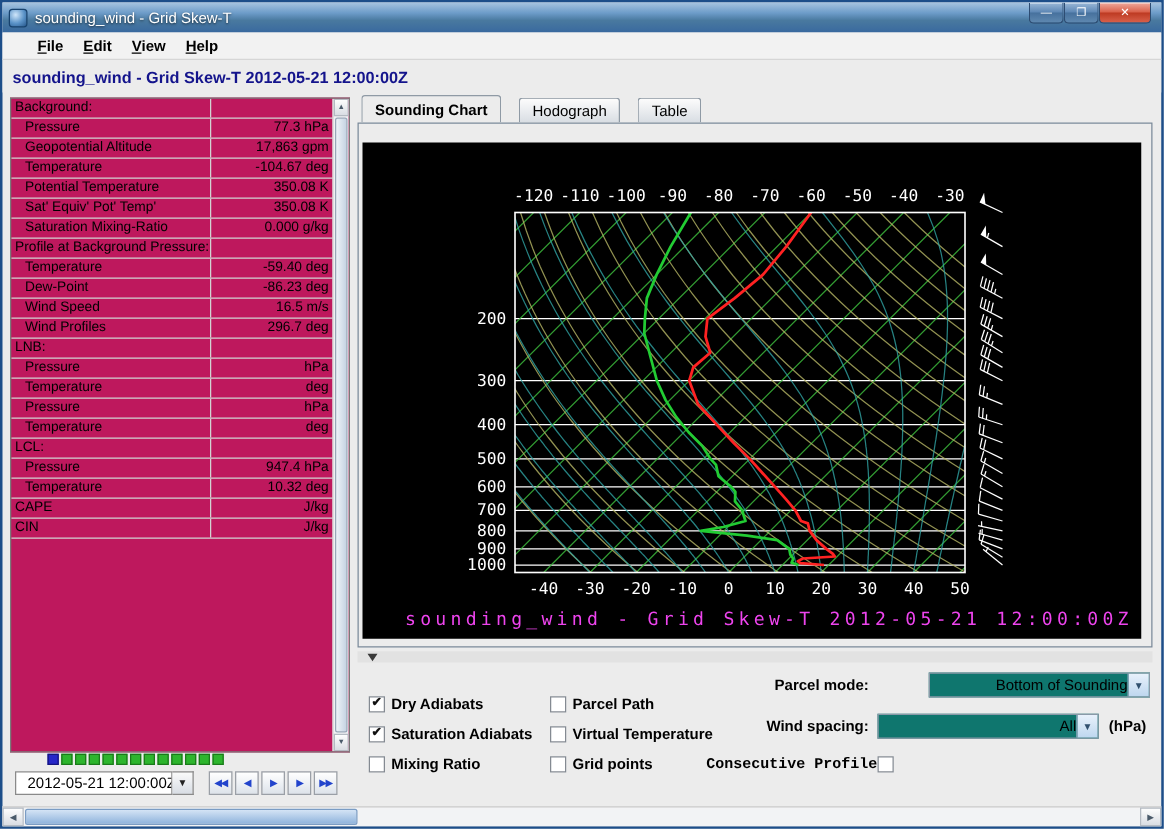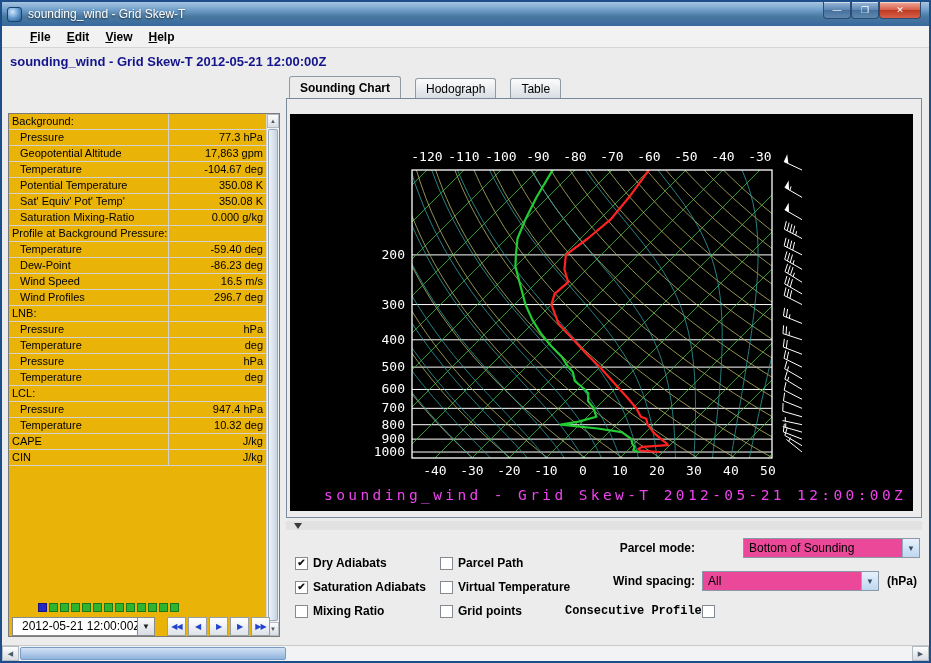--- a/index.html
+++ b/index.html
@@ -22,22 +22,22 @@
   
   .menubar { position:absolute; top:24px; left:0; right:0; height:22px; background:#f2f2f2;
     border-bottom:1px solid #d6d6d6; display:flex; align-items:center; padding-left:20px; }
   .menu-item { padding:2px 8px; font-size:12px; font-weight:bold; color:#000; }
 
   
   .header-label { position:absolute; top:46px; left:0; right:0; height:26px; background:#ececec;
     color:#14148c; font-weight:bold; font-size:13px; padding:6px 0 0 8px; white-space:nowrap; }
 
   
-  .left-table { position:absolute; left:6px; top:76px; width:272px; height:524px; background:#eab308;
-    border:1px solid #7a7a7a; overflow:hidden;margin-top:35px; }
+  .left-table { position:absolute; left:6px; top:76px; width:272px; height:524px; background:#be185d;
+    border:1px solid #7a7a7a; overflow:hidden; }
   .table-rows { position:absolute; left:0; top:0; right:13px; }
   .trow { display:flex; height:16px; border-bottom:1px solid #d2d2d2; font-size:11px; line-height:15px; color:#000; }
   .tlabel { flex:0 0 160px; border-right:1px solid #d2d2d2; padding-left:3px; white-space:nowrap; overflow:hidden; }
   .tlabel.indent { padding-left:11px; }
   .tvalue { flex:1; text-align:right; padding-right:3px; white-space:nowrap; overflow:hidden; }
 
   .vscroll { position:absolute; top:0; right:0; width:13px; bottom:0; background:#f0f1f3; border-left:1px solid #d8d8d8; }
   .sb-btn { height:14px; width:100%; background:linear-gradient(#fdfdfd,#d9dde3); border:1px solid #b4bac2;
     font-size:6px; color:#4a5a6a; display:flex; align-items:center; justify-content:center; }
   .sb-btn.down { position:absolute; bottom:0; left:0; }
@@ -74,21 +74,21 @@
 
   
   .display-checkboxes { position:absolute; left:293px; top:549px; display:grid;
     grid-template-rows:repeat(3,24px); grid-template-columns:145px 210px; grid-auto-flow:column; }
   .cb-item { display:flex; align-items:center; font-size:12px; font-weight:bold; color:#000; }
   .cb-box { width:13px; height:13px; border:1px solid #848a92; background:#fff; margin-right:5px; flex:0 0 13px;
     display:flex; align-items:center; justify-content:center; font-size:10px; line-height:1; color:#111; }
 
   .ctl-row { position:absolute; display:flex; align-items:center; font-size:12px; }
   .ctl-label { font-weight:bold; width:130px; text-align:right; margin-right:7px; white-space:nowrap; }
-  .combo { width:177px; height:20px; background:#ec4899; border:1px solid #8a99a8; display:flex; align-items:center; }
+  .combo { width:177px; height:20px; background:#0f766e; border:1px solid #8a99a8; display:flex; align-items:center;text-align:right; }
   .combo-text { flex:1; padding-left:5px; font-size:12px; white-space:nowrap; overflow:hidden; }
   .combo-btn { width:17px; height:100%; background:linear-gradient(#e8f1fb,#bed7ef); border-left:1px solid #93a9c0;
     font-size:8px; color:#31506e; display:flex; align-items:center; justify-content:center; }
   .row-parcel { left:563px; top:536px;gap:41px; }
   .row-wind { left:563px; top:569px; }
   .row-consec { left:563px; top:602px;font-family:Liberation Mono, monospace; }
   .suffix { font-weight:bold; margin-left:8px; }
 
   
   .hscroll { position:absolute; left:0; right:0; bottom:0; height:16px; background:#f2f3f5; border-top:1px solid #c9c9c9; }

